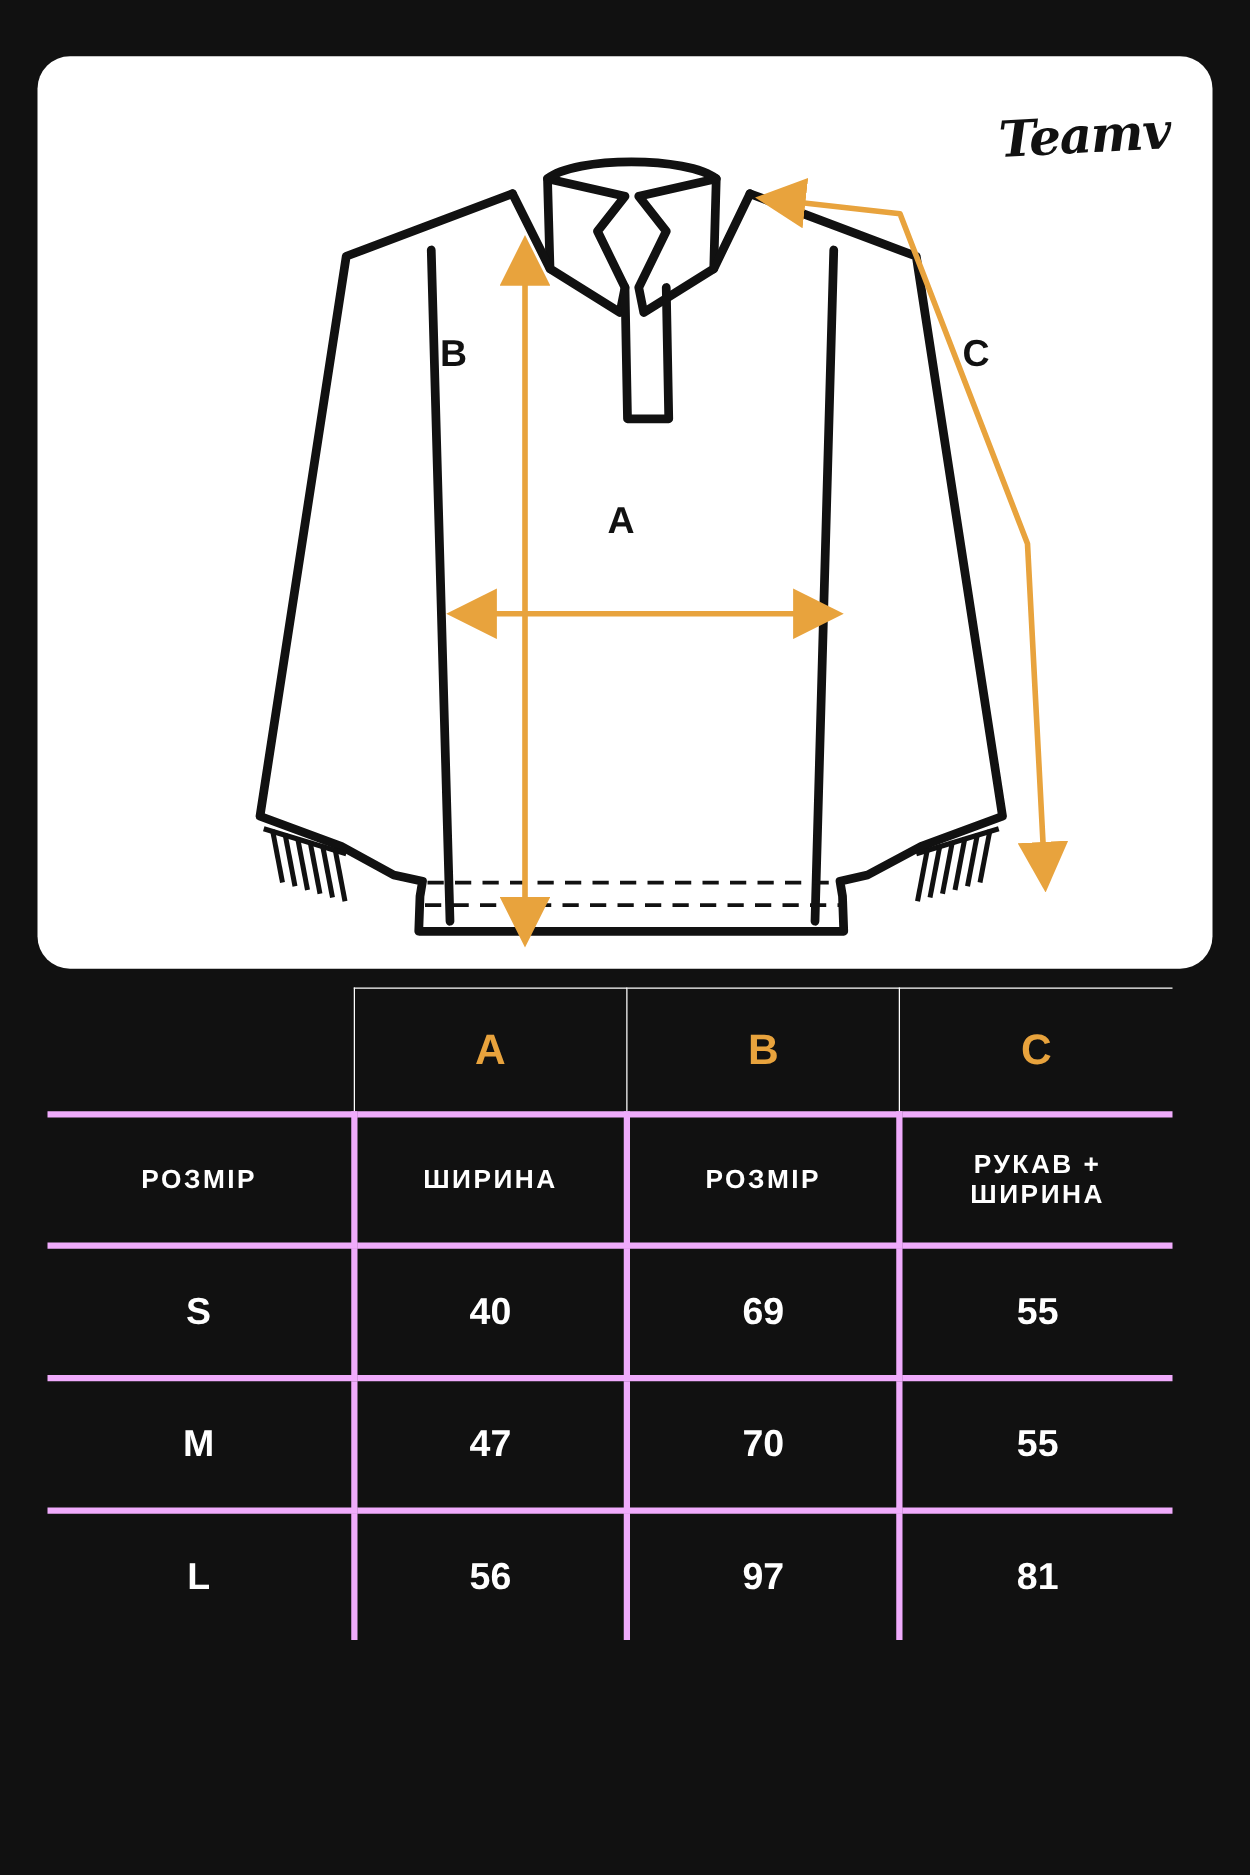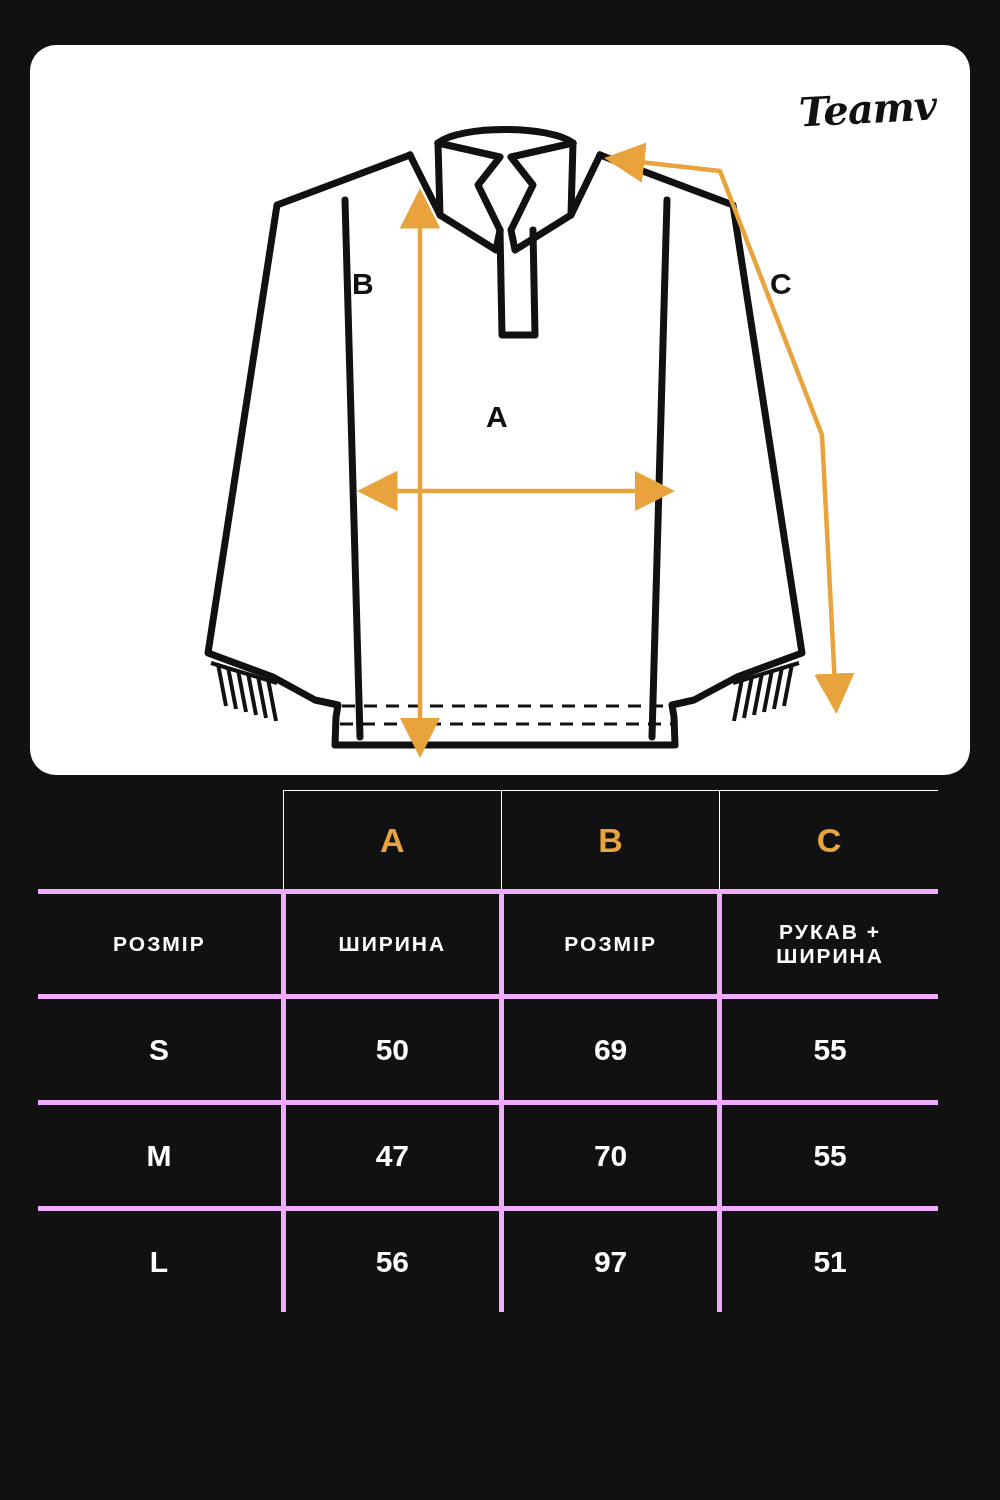--- a/index.html
+++ b/index.html
@@ -251,33 +251,33 @@
         <tr class="names">
           <th>РОЗМІР</th>
           <th>ШИРИНА</th>
           <th>РОЗМІР</th>
           <th>РУКАВ + ШИРИНА</th>
         </tr>
       </thead>
       <tbody>
         <tr class="data">
           <td class="size-cell">S</td>
-          <td>50</td>
+          <td>40</td>
           <td>69</td>
           <td>55</td>
         </tr>
         <tr class="data">
           <td class="size-cell">M</td>
           <td>47</td>
           <td>70</td>
           <td>55</td>
         </tr>
         <tr class="data">
           <td class="size-cell">L</td>
           <td>56</td>
           <td>97</td>
-          <td>51</td>
+          <td>81</td>
         </tr>
       </tbody>
     </table>
   </div>
 
 </div>
 
 </body></html>

